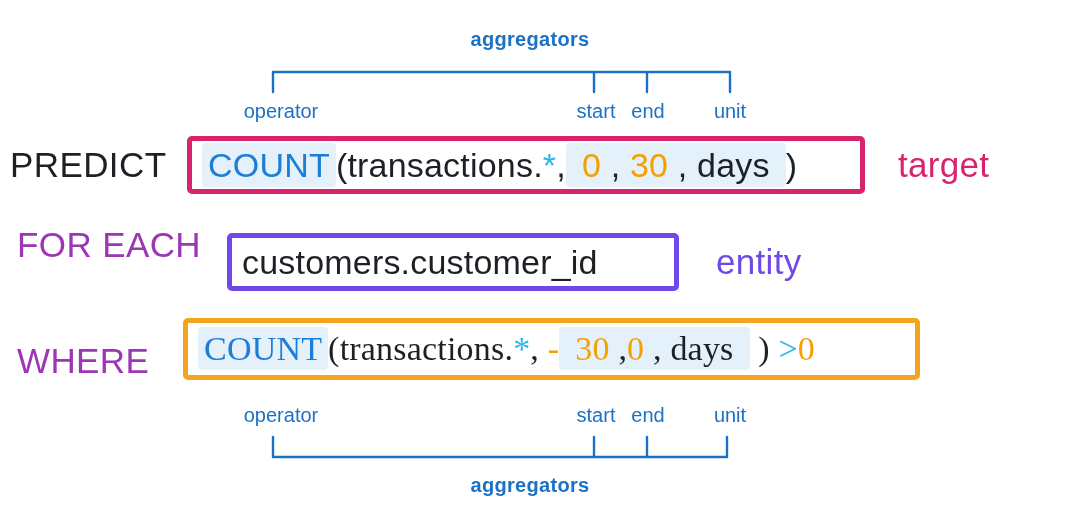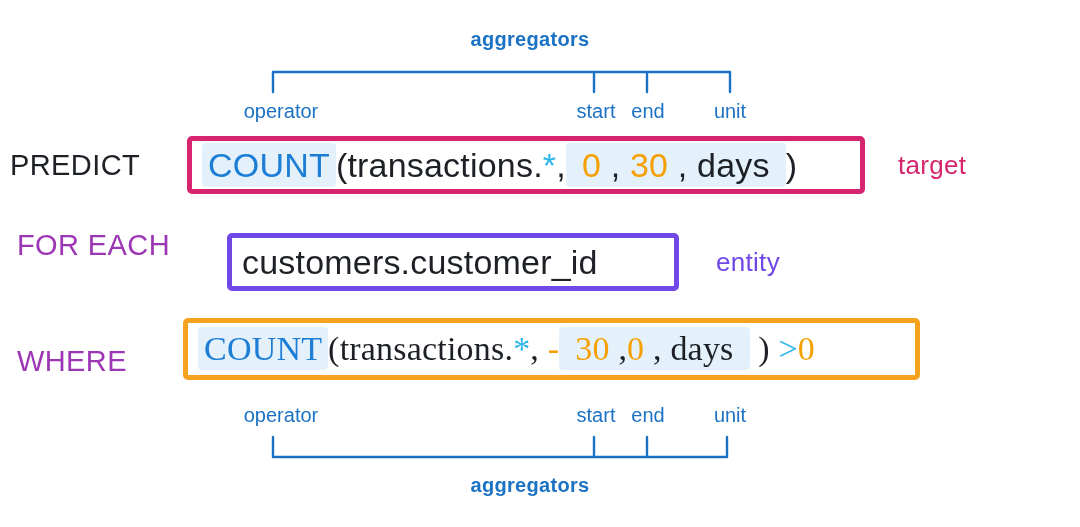--- a/index.html
+++ b/index.html
@@ -9,28 +9,28 @@
   }
   .abs{position:absolute;display:flex;align-items:center;white-space:nowrap;}
   
   .ann{
     position:absolute;text-align:center;color:var(--ann-blue,#1b72c4);
     font-size:20px;line-height:30px;white-space:nowrap;
   }
   .ann.big{font-size:20px;font-weight:bold;letter-spacing:.3px;}
   .bracket-svg{position:absolute;left:0;top:0;color:var(--ann-blue,#1b72c4);pointer-events:none;}
   
-  .kw{font-size:29px;color:var(--text,#1d2126);letter-spacing:.4px;}
+  .kw{font-size:35px;color:var(--text,#1d2126);letter-spacing:.4px;}
   .kw.purple{color:var(--purple,#9c36b5);}
   .expr{font-size:34px;color:var(--text,#1d2126);letter-spacing:.2px;}
   .box{box-sizing:border-box;border-radius:5px;background:#fff;padding-left:10px;}
   .box.magenta{border:5px solid var(--magenta,#d6246e);}
   .box.violet{border:5px solid var(--violet,#7048e8);}
   .box.orange{border:5px solid var(--orange-border,#f5a31f);}
-  .side-label{font-size:26px;letter-spacing:.3px;}
+  .side-label{font-size:35px;letter-spacing:.3px;}
   .side-label.magenta{color:var(--magenta,#d6246e);}
   .side-label.violet{color:var(--violet,#7048e8);}
   .side-label.orange{color:var(--orange,#f59f00);}
   .tok-op{
     color:var(--blue,#1c7ed6);background:var(--highlight,#e4f1fb);
     padding:3px 6px;border-radius:4px;
   }
   .tok-hl{background:var(--highlight,#e4f1fb);padding:3px 16px;border-radius:4px;}
   .tok-num{color:var(--orange,#f59f00);}
   .tok-star{color:var(--cyan,#2ab6e8);}

